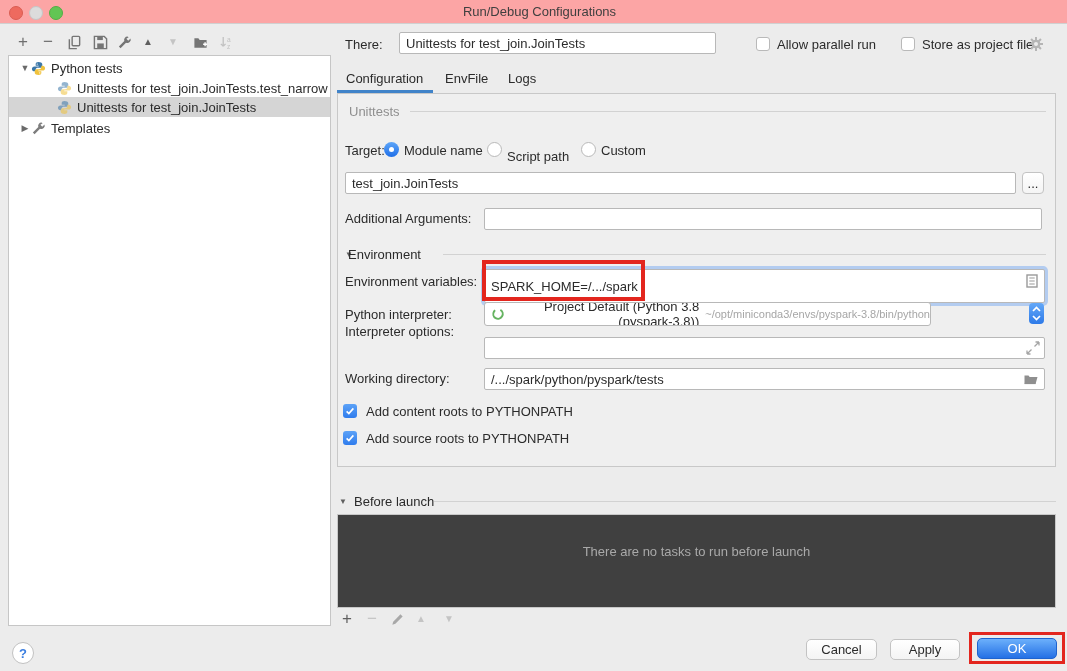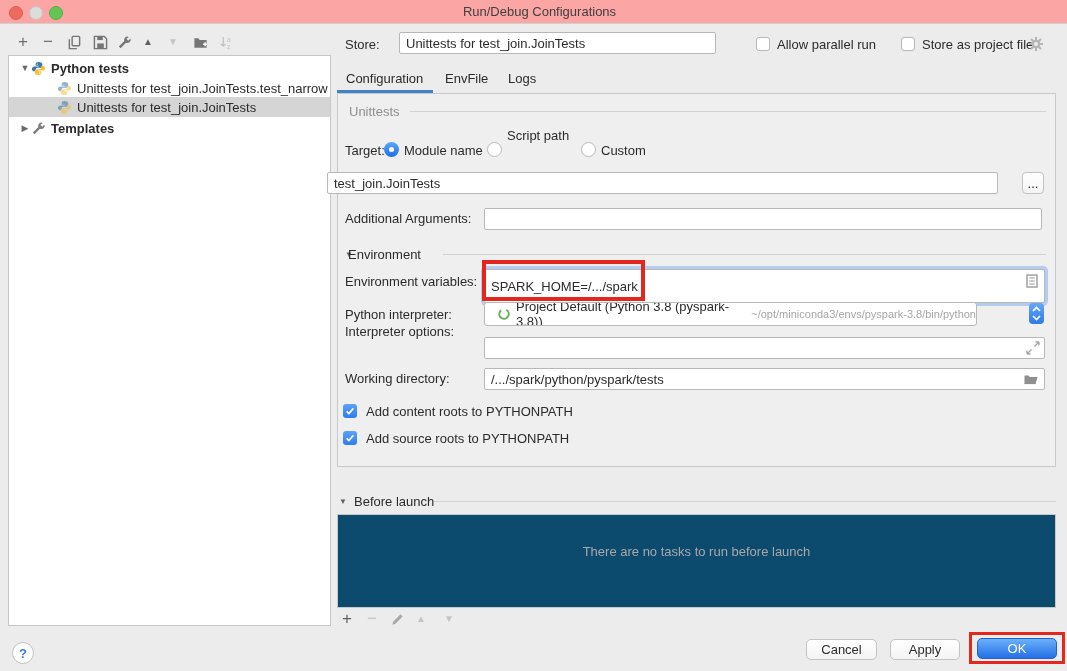--- a/index.html
+++ b/index.html
@@ -25,39 +25,39 @@
 
   
   .tree-panel{position:absolute;left:8px;top:55px;width:323px;height:571px;background:#fff;
               border:1px solid #c6c6c6;box-sizing:border-box;overflow:hidden;}
   .trow{position:absolute;left:0;width:100%;height:20px;display:flex;align-items:center;white-space:nowrap;overflow:hidden;}
   .trow .arrow{width:12px;text-align:center;font-size:9px;color:#6a6a6a;flex:0 0 12px;margin-left:10px;}
   .trow .ticon{width:15px;height:15px;flex:0 0 15px;margin-right:5px;}
   .trow .ticon svg{width:15px;height:15px;}
   .trow.child{padding-left:48px;}
   .trow.sel{background:#d5d5d5;}
-  .bold{font-weight:bold;}
+  .bold{font-weight:normal;}
   .faded{opacity:.55;}
 
   
   .field{position:absolute;background:#fff;border:1px solid #b8b8b8;border-radius:2px;
          box-sizing:border-box;font-family:"Liberation Sans",sans-serif;font-size:13px;color:#2b2b2b;
          padding:0 6px;outline:none;}
   .lbl{position:absolute;white-space:nowrap;}
   .graylbl{color:#8f8f8f;}
   .hline{position:absolute;height:1px;background:#d2d2d2;}
 
   
   .tab{position:absolute;top:71px;font-size:13px;color:#2b2b2b;}
   .tab-underline{position:absolute;left:337px;top:90px;width:96px;height:3px;background:#4083c9;}
 
   
   .cfg-panel{position:absolute;left:337px;top:93px;width:719px;height:374px;background:#efefef;
              border:1px solid #c8c8c8;box-sizing:border-box;}
-  .bl-box{position:absolute;left:337px;top:514px;width:719px;height:94px;background:#0c4a6e;
+  .bl-box{position:absolute;left:337px;top:514px;width:719px;height:94px;background:#404040;
           border:1px solid #c8c8c8;box-sizing:border-box;}
 
   
   .radio{position:absolute;width:15px;height:15px;border-radius:50%;box-sizing:border-box;}
   .radio.off{background:#fff;border:1px solid #b9b9b9;}
   .radio.on{background:linear-gradient(#5ea6f8,#1f6fe8);}
   .radio.on::after{content:"";position:absolute;left:5px;top:5px;width:5px;height:5px;border-radius:50%;background:#fff;}
   .cbx{position:absolute;width:14px;height:14px;border-radius:3px;box-sizing:border-box;}
   .cbx.off{background:#fff;border:1px solid #b9b9b9;}
   .cbx.on{background:linear-gradient(#5ca2f7,#2f7ced);}
@@ -165,21 +165,21 @@
       <span class="arrow">▶</span>
       <span class="ticon">
         <svg viewBox="0 0 16 16">
             <path d="M11.2 1.6a3.6 3.6 0 0 0-3.4 4.8L2 12.2 3.8 14l5.8-5.8a3.6 3.6 0 0 0 4.8-4.6L12 6 10 4l2.4-1.5z" fill="#7d7d7d"></path>
           </svg>
       </span>
       <span class="bold">Templates</span>
     </div>
   </div>
 
-  <div class="lbl" style="left:345px;top:37px;">Store:</div>
+  <div class="lbl" style="left:345px;top:37px;">There:</div>
   <input class="field" style="left: 399px; top: 32px; width: 317px; height: 22px;" readonly="" value="Unittests for test_join.JoinTests">
   <span class="cbx off" style="left:756px;top:37px;"></span>
   <div class="lbl" style="left:777px;top:37px;">Allow parallel run</div>
   <span class="cbx off" style="left:901px;top:37px;"></span>
   <div class="lbl" style="left:922px;top:37px;">Store as project file</div>
   <div class="right-ic" style="left:1028px;top:36px;">
     <svg viewBox="0 0 16 16">
         <g fill="#b5b5b5">
           <rect x="7" y="1" width="2" height="14"></rect>
           <rect x="7" y="1" width="2" height="14" transform="rotate(45 8 8)"></rect>
@@ -198,45 +198,45 @@
 
   <div class="cfg-panel"></div>
 
   <div class="lbl graylbl" style="left:349px;top:104px;">Unittests</div>
   <div class="hline" style="left:410px;top:111px;width:636px;"></div>
 
   <div class="lbl" style="left:345px;top:143px;">Target:</div>
   <span class="radio on" style="left:384px;top:142px;"></span>
   <div class="lbl" style="left:404px;top:143px;">Module name</div>
   <span class="radio off" style="left:487px;top:142px;"></span>
-  <div class="lbl" style="left:507px;top:128px;text-align:right;">Script path</div>
+  <div class="lbl" style="left:507px;top:149px;text-align:right;">Script path</div>
   <span class="radio off" style="left:581px;top:142px;"></span>
   <div class="lbl" style="left:601px;top:143px;">Custom</div>
 
-  <input class="field" style="left: 327px; top: 172px; width: 671px; height: 22px;" readonly="" value="test_join.JoinTests">
+  <input class="field" style="left: 345px; top: 172px; width: 671px; height: 22px;" readonly="" value="test_join.JoinTests">
   <div class="btn" style="left:1022px;top:172px;width:22px;height:22px;border-radius:4px;">...</div>
 
   <div class="lbl" style="left:345px;top:211px;">Additional Arguments:</div>
   <input class="field" style="left: 484px; top: 208px; width: 558px; height: 22px;" readonly="" value="">
 
   <span class="sect-arrow abs" style="left:345px;top:250px;">▼</span>
   <div class="lbl" style="left:348px;top:247px;">Environment</div>
   <div class="hline" style="left:443px;top:254px;width:603px;"></div>
 
   <div class="lbl" style="left:345px;top:274px;">Environment variables:</div>
   <input class="field" style="left: 484px; top: 269px; width: 561px; height: 34px; box-shadow: rgba(130, 175, 240, 0.55) 0px 0px 0px 3px;" readonly="" value="SPARK_HOME=/.../spark">
   <div class="right-ic" style="left:1024px;top:273px;">
     <svg viewBox="0 0 16 16">
         <rect x="3" y="2" width="10" height="12" fill="none" stroke="#9a9a9a" stroke-width="1.4"></rect>
         <path d="M5.3 5h5.4M5.3 8h5.4M5.3 11h5.4" stroke="#9a9a9a" stroke-width="1.2"></path>
       </svg>
   </div>
 
   <div class="lbl" style="left:345px;top:307px;">Python interpreter:</div>
-  <div class="combo" style="left:484px;top:302px;width:493px;height:24px;padding-left:12px;">
+  <div class="combo" style="left:484px;top:302px;width:447px;height:24px;padding-left:6px;text-align:right;">
     <span class="right-ic" style="position:static;width:14px;height:14px;margin-right:5px;flex:0 0 14px;">
       <svg viewBox="0 0 16 16">
           <circle cx="8" cy="8" r="5.4" fill="none" stroke="#66b361" stroke-width="2.3" stroke-dasharray="27 7" transform="rotate(-60 8 8)"></circle>
         </svg>
     </span>
     <span>Project Default (Python 3.8 (pyspark-3.8))</span>
     <span class="path">~/opt/miniconda3/envs/pyspark-3.8/bin/python</span>
   </div>
   <div class="stepper" style="left:1029px;top:303px;">
     <svg viewBox="0 0 15 21" width="15" height="21">

